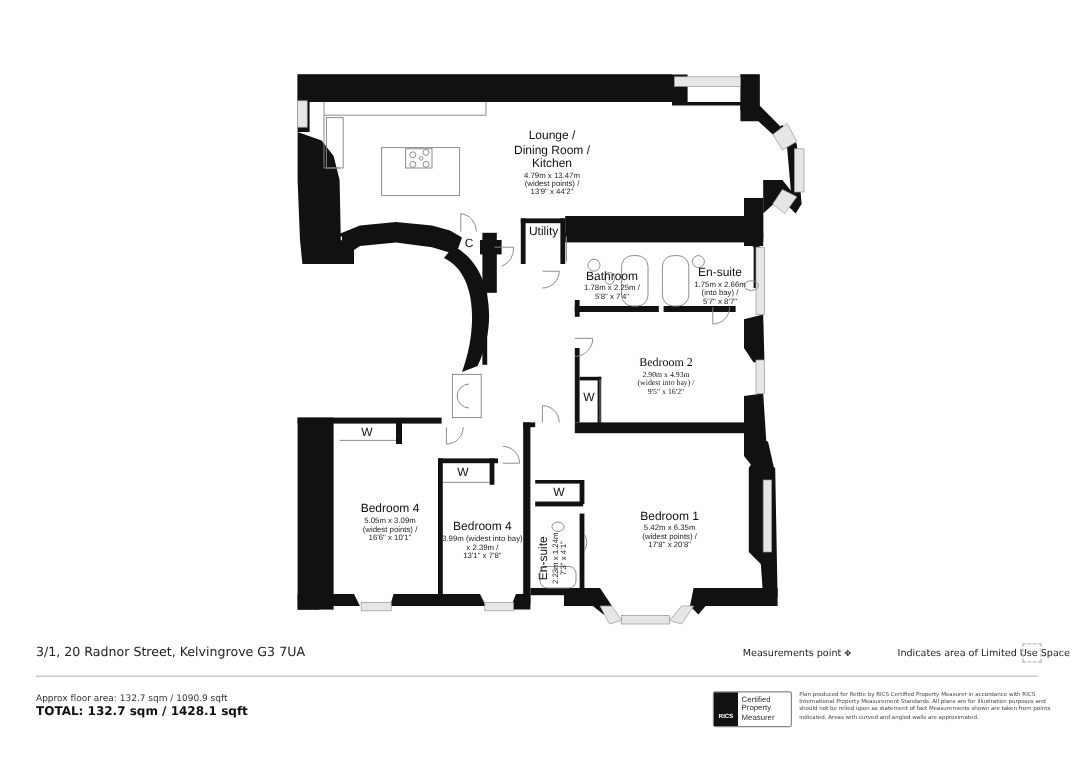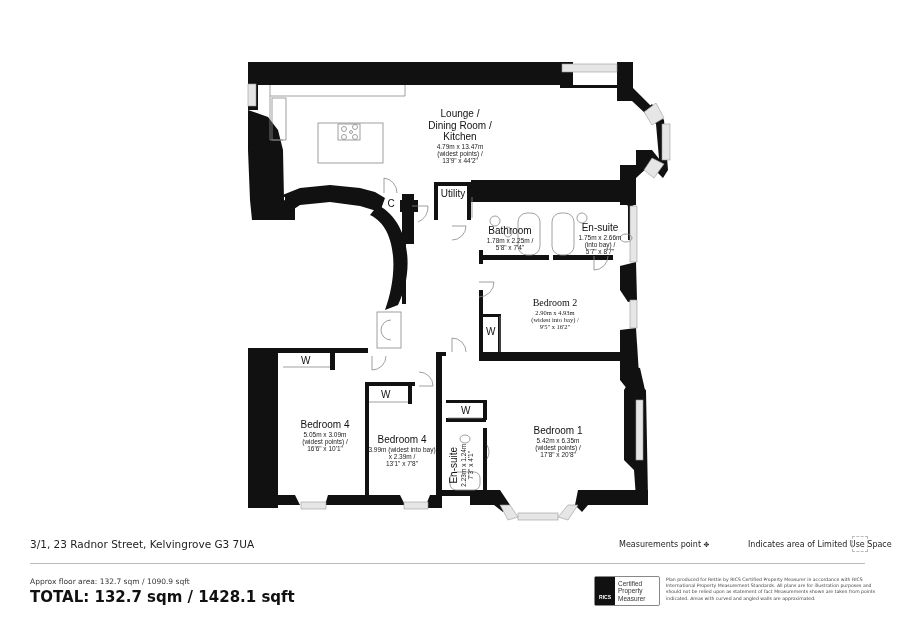--- a/index.html
+++ b/index.html
@@ -6,21 +6,21 @@
   body{width:900px;height:636px;position:relative;overflow:hidden;font-family:"Liberation Sans",sans-serif;color:#111;}
   #plan{position:absolute;left:0;top:0;width:900px;height:636px;}
   .rl{position:absolute;text-align:center;line-height:1.15;color:#111;white-space:nowrap;}
   .rl .n{font-size:10px;display:block;}
   .rl .d{font-size:6.5px;display:block;color:#222;}
   .wlab{position:absolute;font-size:10px;}
   .foot{position:absolute;font-family:"DejaVu Sans",sans-serif;}
   #addr{left:30px;top:538px;font-size:10.5px;color:#222;}
   #hr{position:absolute;left:30px;top:563px;width:835px;height:1px;background:#bbb;}
   #approx{left:30px;top:577px;font-size:7.5px;color:#333;}
-  #total{left:30px;top:588px;font-size:15px;font-weight:bold;color:#111;}
+  #total{left:30px;top:588px;font-size:10px;font-weight:bold;color:#111;}
   #mp{left:619px;top:540px;font-size:8px;color:#222;}
   #lus{left:748px;top:540px;font-size:8px;color:#222;}
   #lusbox{position:absolute;left:852px;top:536px;width:14px;height:14px;border:1px dashed #bbb;}
   #rics{position:absolute;left:594px;top:576px;width:64px;height:28px;border:1px solid #888;border-radius:2px;}
   #ricslogo{position:absolute;left:0;top:0;width:20px;height:28px;background:#111;color:#fff;font-size:5px;text-align:center;}
   #ricslogo span{display:block;margin-top:17px;font-weight:bold;}
   #ricstext{position:absolute;left:23px;top:3px;font-size:6.5px;line-height:1.15;color:#333;}
   #disc{left:666px;top:577px;width:210px;font-size:4.6px;line-height:1.35;color:#444;}
 </style>
 </head>
@@ -207,21 +207,21 @@
 <div class="rl" style="left:436px;top:452px;width:50px;transform:rotate(-90deg);">
   <span class="n">En-suite</span>
   <span class="d">2.23m x 1.24m</span>
   <span class="d">7'3" x 4'1"</span>
 </div>
 <span class="wlab" style="left:301px;top:355px;">W</span>
 <span class="wlab" style="left:381px;top:389px;">W</span>
 <span class="wlab" style="left:461px;top:405px;">W</span>
 <span class="wlab" style="left:486px;top:326px;">W</span>
 
-<div class="foot" id="addr">3/1, 23 Radnor Street, Kelvingrove G3 7UA</div>
+<div class="foot" id="addr">3/1, 20 Radnor Street, Kelvingrove G3 7UA</div>
 <div class="foot" id="mp"><span>Measurements point</span> <span style="font-size:7px;">✥</span></div>
 <div class="foot" id="lus">Indicates area of  Limited Use Space</div>
 <div id="lusbox"></div>
 <div id="hr"></div>
 <div class="foot" id="approx">Approx floor area: 132.7 sqm / 1090.9 sqft</div>
 <div class="foot" id="total">TOTAL: 132.7 sqm / 1428.1 sqft</div>
 <div id="rics">
   <div id="ricslogo">
       <span>RICS</span>
     </div>

